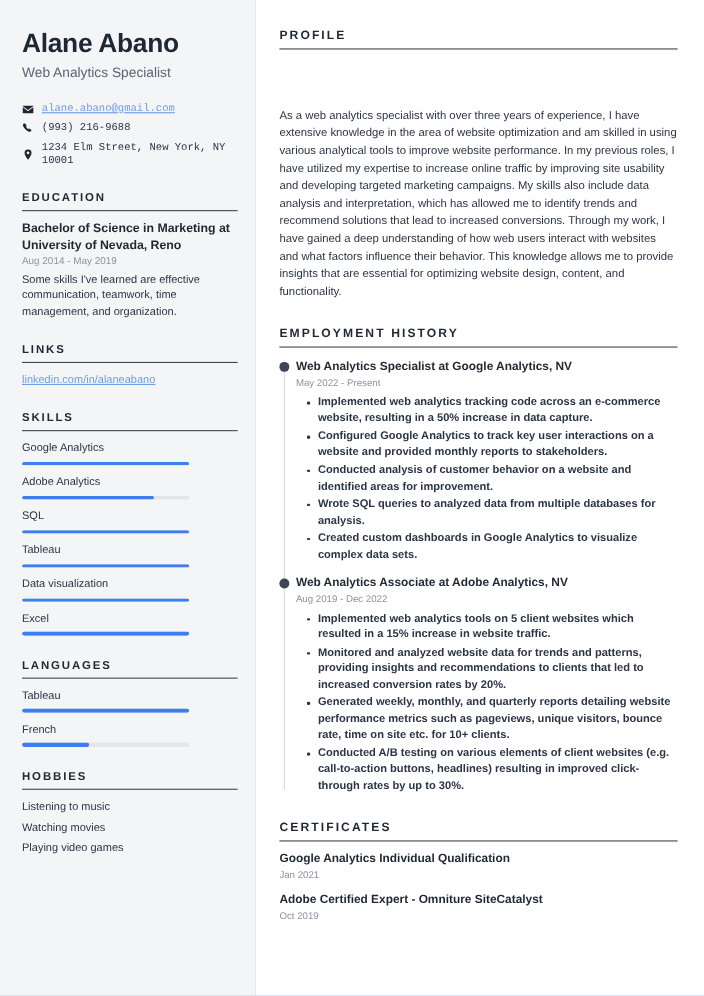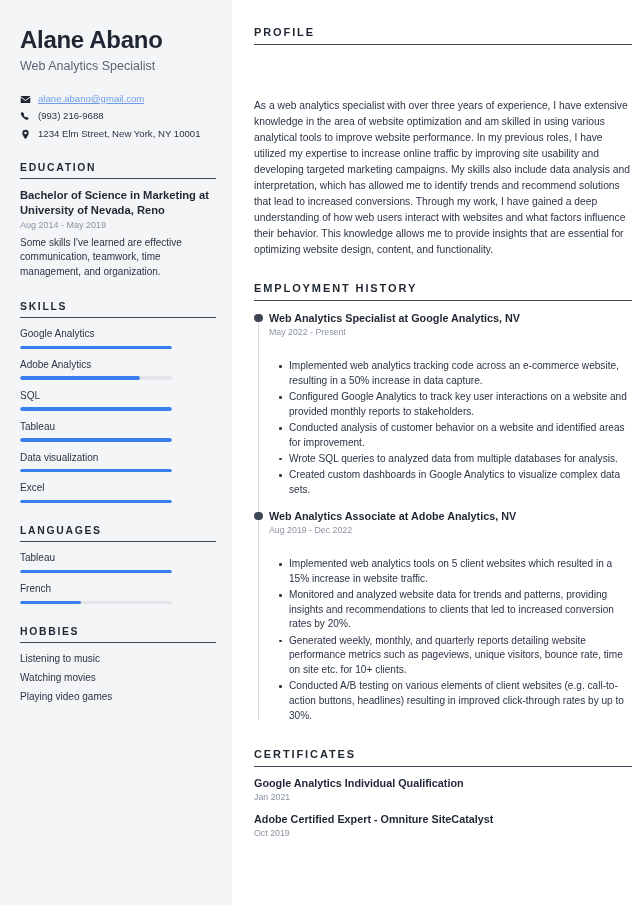--- a/index.html
+++ b/index.html
@@ -56,20 +56,21 @@
     gap: 5px;
   }
 
   .contact-row {
     display: flex;
     align-items: center;
     gap: 7px;
     font-size: 9.6px;
     color: #2b3445;
     line-height: 1.3;
+    font-family: Liberation Mono, monospace;
   }
 
   .contact-row .ico {
     width: 11px;
     flex: 0 0 11px;
     display: flex;
     align-items: center;
     justify-content: center;
     color: #1f2733;
   }
@@ -166,21 +167,21 @@
 
   .hobby-item {
     font-size: 10px;
     color: #2b3445;
     line-height: 1.4;
   }
 
   
   .main {
     flex: 1 1 auto;
-    padding: 26px 8px 20px 22px;
+    padding: 26px 24px 20px 22px;
     background: #ffffff;
   }
 
   .main .sec { margin-top: 24px; }
   .main .sec:first-child { margin-top: 0; }
 
   .profile-text {
     font-size: 10.3px;
     line-height: 1.55;
     color: #2b3445;
@@ -226,23 +227,24 @@
   }
 
   .job-date {
     font-size: 8.8px;
     color: #8b93a1;
     margin-top: 2px;
     line-height: 1.3;
   }
 
   .job-points {
-    margin-top: 21px;
+    margin-top: 5px;
     padding-left: 20px;
     list-style: none;
+    font-weight: bold;
   }
 
   .job-points li {
     position: relative;
     font-size: 10.1px;
     line-height: 1.46;
     color: #2b3445;
     margin-bottom: 1.5px;
   }
 
@@ -315,20 +317,28 @@
       <div class="sec-head">EDUCATION</div>
       <div class="sec-body" id="education-list">
           <div>
             <div class="edu-degree">Bachelor of Science in Marketing at University of Nevada, Reno</div>
             <div class="edu-date">Aug 2014 - May 2019</div>
             <div class="edu-desc">Some skills I've learned are effective communication, teamwork, time management, and organization.</div>
           </div>
         </div>
     </section>
 
+    <section class="sec">
+      <div class="sec-head">LINKS</div>
+      <div class="sec-body">
+        <div class="links-list" id="links-list">
+            <span class="link-item">linkedin.com/in/alaneabano</span>
+          </div>
+      </div>
+    </section>
 
     <section class="sec">
       <div class="sec-head">SKILLS</div>
       <div class="sec-body">
         <div class="bar-list" id="skills-list">
             <div class="bar-item">
               <div class="bar-label">Google Analytics</div>
               <div class="bar-track">
                 <div class="bar-fill" style="width:100%"></div>
               </div>

